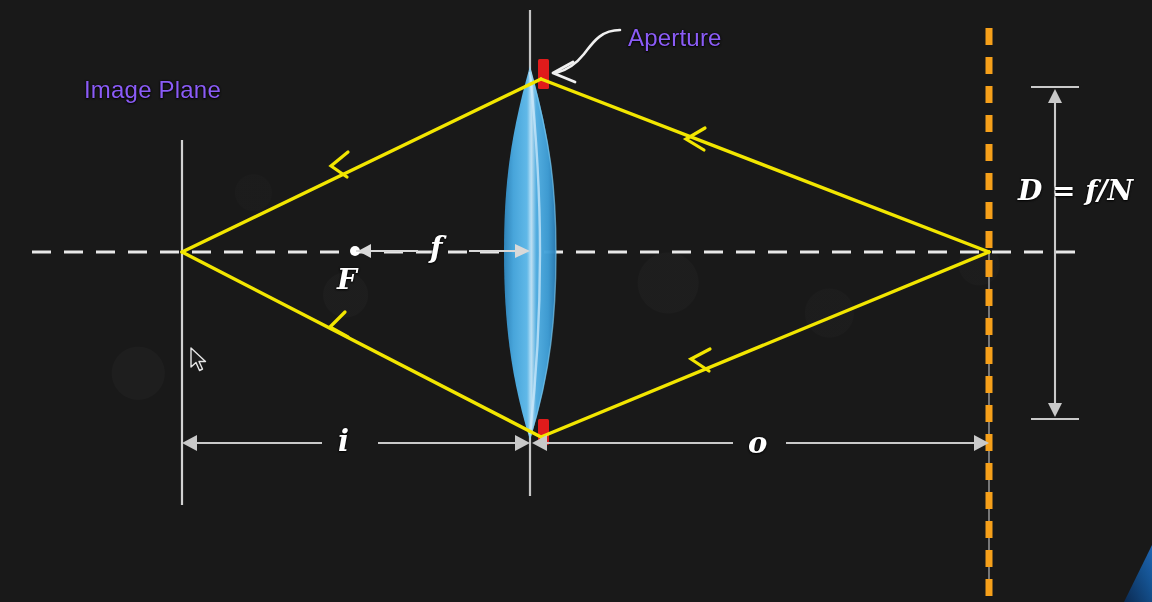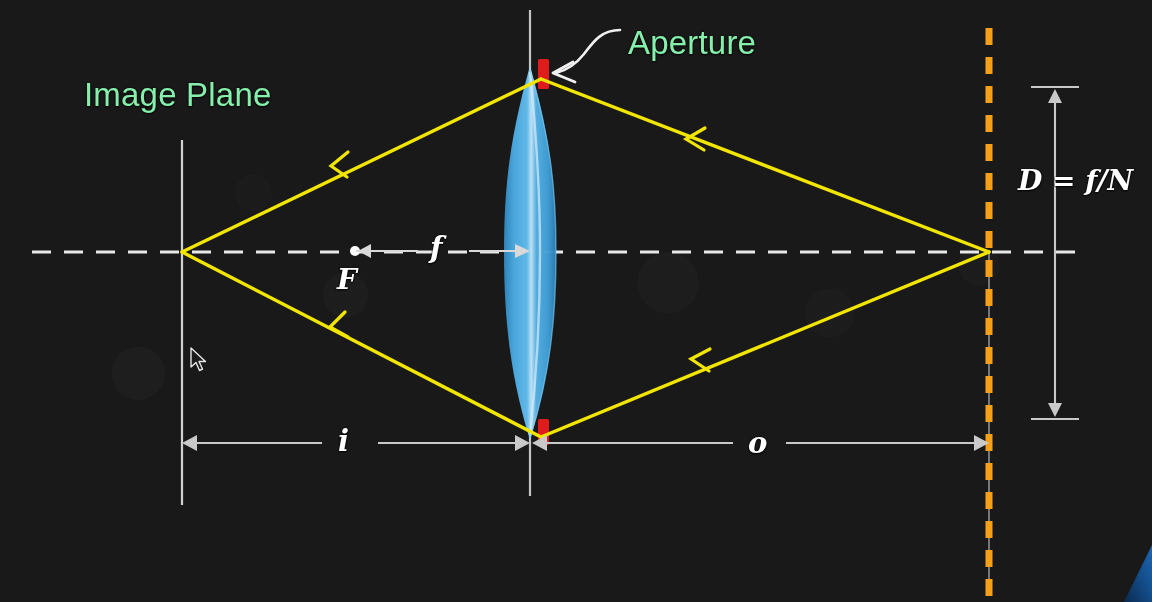--- a/index.html
+++ b/index.html
@@ -36,24 +36,24 @@
     height: 602px;
   }
   .txt {
     position: absolute;
     color: #f2f2f2;
     white-space: nowrap;
     text-shadow: 0 0 2px rgba(0,0,0,0.9), 0 1px 2px rgba(0,0,0,0.85);
     user-select: none;
   }
   .label-lg {
-    font-size: 33px;
+    font-size: 24px;
     font-weight: 400;
     letter-spacing: 0.2px;
-    color: #86efac;
+    color: #8b5cf6;
   }
   .math {
     font-family: "DejaVu Serif", "Liberation Serif", serif;
     font-style: italic;
     font-weight: 700;
     color: #ffffff;
   }
   .math-f  { font-size: 29px; }
   .math-F  { font-size: 28px; }
   .math-i  { font-size: 29px; }
@@ -193,19 +193,19 @@
 
 
   <div class="txt math math-F" style="left:337px; top:263px;">F</div>
 
   <div class="txt math math-f" style="left:430px; top:231px;">f</div>
 
   <div class="txt math math-i" style="left:338px; top:424px;">i</div>
 
   <div class="txt math math-o" style="left:748px; top:426px;">o</div>
 
-  <div class="txt math math-D" style="left:1018px; top:164px;">D = f/N</div>
+  <div class="txt math math-D" style="left:1018px; top:174px;">D = f/N</div>
 
   <svg id="cursor" width="20" height="28" viewBox="0 0 20 28" style="left:189px; top:347px;">
     <path d="M 2 1 L 2 20 L 7 15.5 L 10.5 23.5 L 13.5 22 L 10 14.5 L 16.5 14.5 Z" fill="#1d1d1d" stroke="#e6e6e6" stroke-width="1.4" stroke-linejoin="round"></path>
   </svg>
 
 </div>
 
 </body></html>

